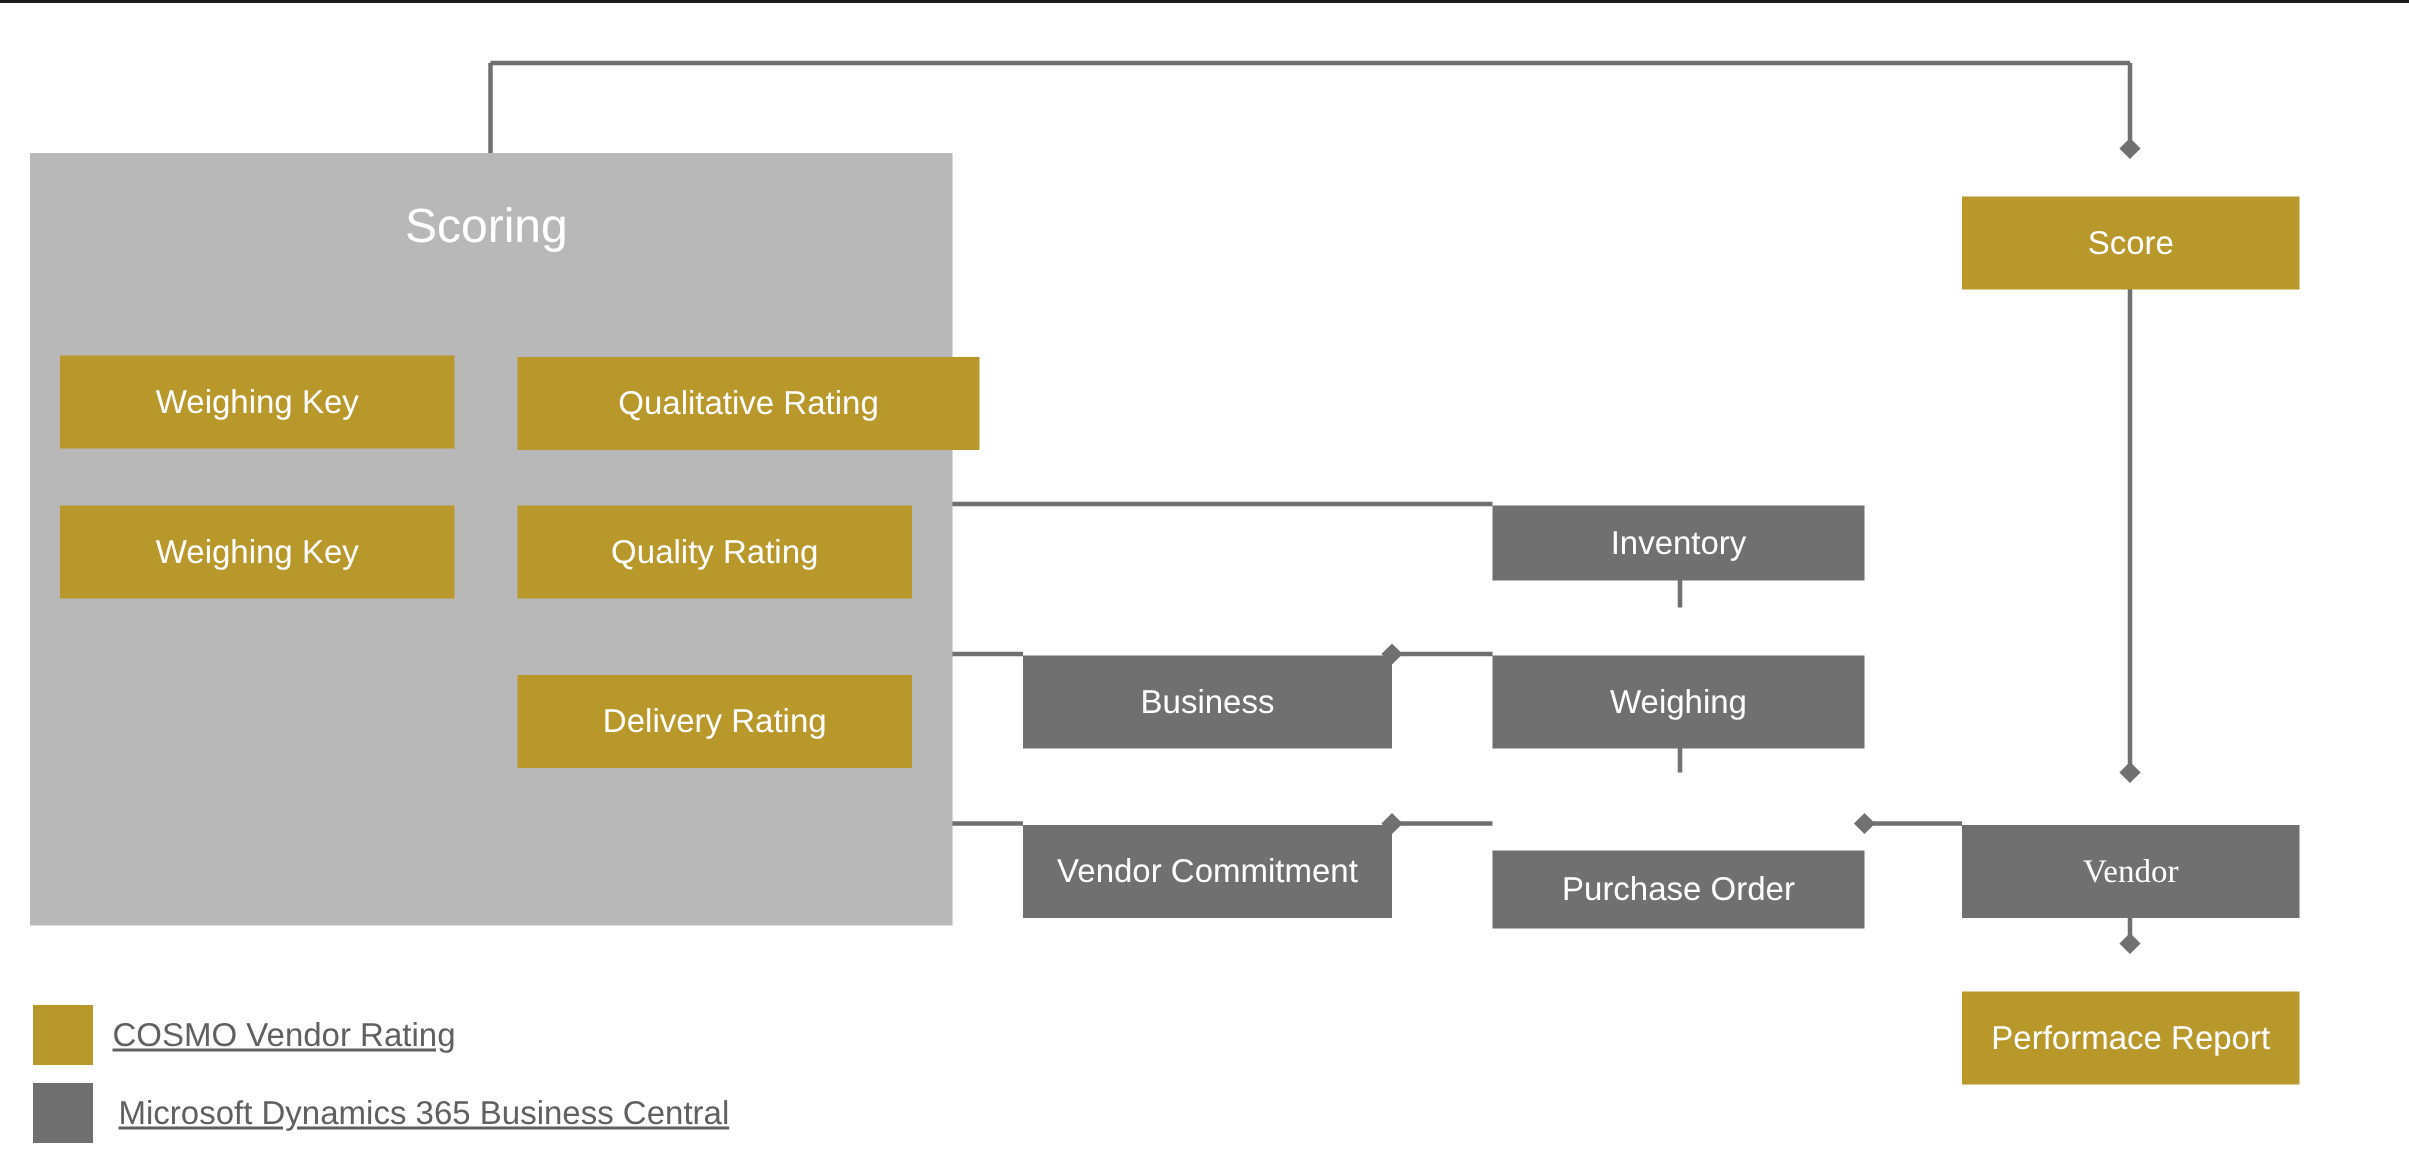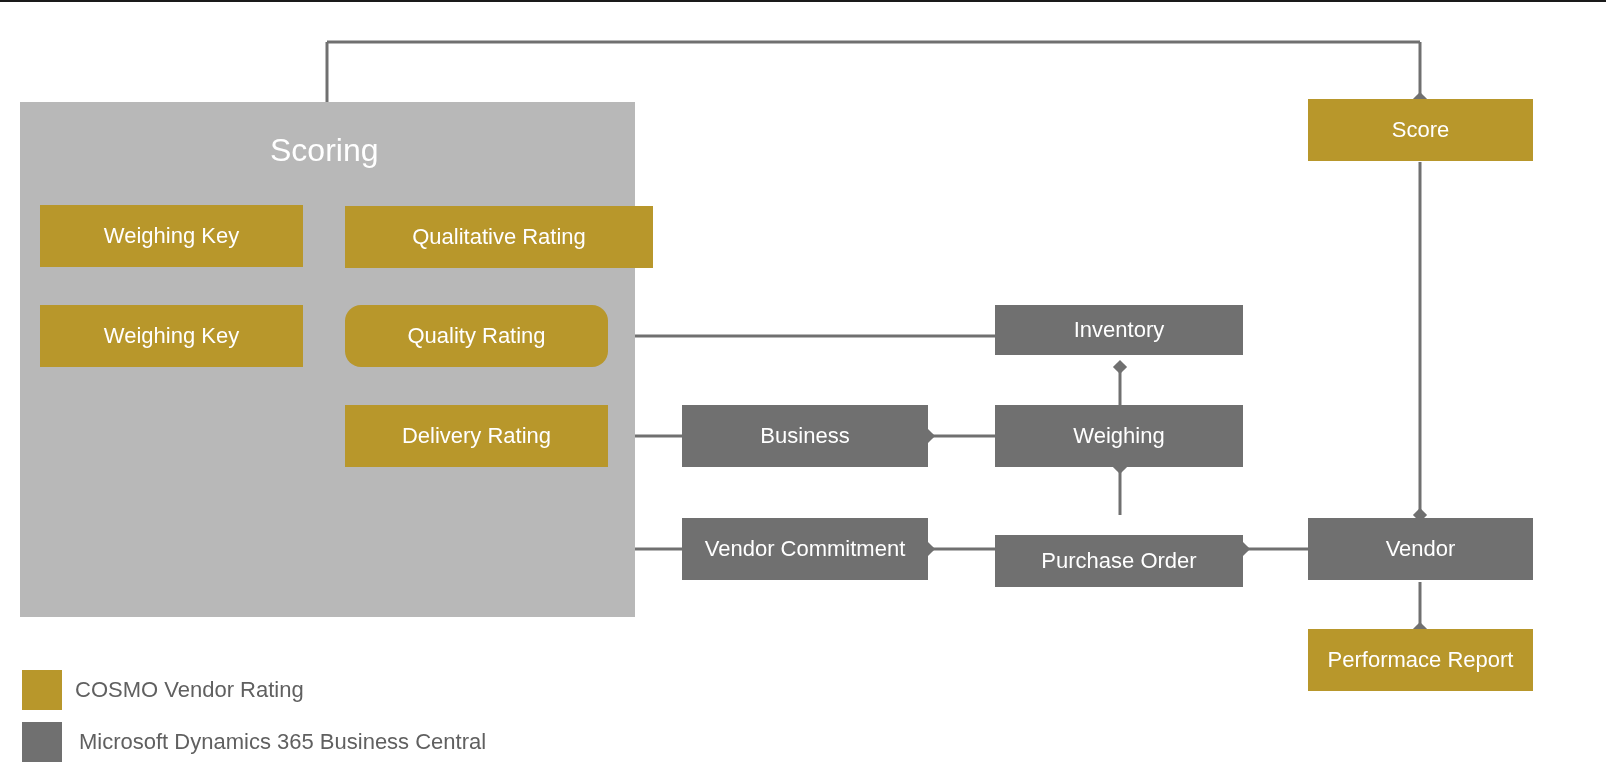--- a/index.html
+++ b/index.html
@@ -25,38 +25,40 @@
     background:#b8b8b8;
   }
   .box{
     position:absolute;
     display:flex;
     align-items:center;
     justify-content:center;
     font-size:22px;
     color:#fff;
     box-sizing:border-box;
+    margin-top:32px;
   }
   .gold{background:#b8972b;}
   .gray{background:#707070;}
   .title{
     position:absolute;
     font-size:32px;
     color:#fff;
     font-weight:400;
   }
   .legend-sq{
     position:absolute;
     width:40px;
     height:40px;
   }
   .legend-text{
     position:absolute;
     font-size:22px;
     color:#606060;
+    text-decoration:underline;
   }
   svg.connectors{
     position:absolute;
     left:0;top:0;
     width:1606px;
     height:772px;
     pointer-events:none;
   }
   line{stroke:#707070;stroke-width:3;}
 </style>
@@ -133,33 +135,33 @@
     </g>
   </svg>
 
   <div class="scoring-area"></div>
   <div class="title" style="left:270px;top:130px;">Scoring</div>
 
   <div class="box gold" style="left:40px;top:203px;width:263px;height:62px;">Weighing Key</div>
   <div class="box gold" style="left:345px;top:204px;width:308px;height:62px;text-align:right;">Qualitative Rating</div>
 
   <div class="box gold" style="left:40px;top:303px;width:263px;height:62px;">Weighing Key</div>
-  <div class="box gold" style="left:345px;top:303px;width:263px;height:62px;border-radius:16px;">Quality Rating</div>
+  <div class="box gold" style="left:345px;top:303px;width:263px;height:62px;">Quality Rating</div>
 
-  <div class="box gold" style="left:345px;top:403px;width:263px;height:62px;">Delivery Rating</div>
+  <div class="box gold" style="left:345px;top:416px;width:263px;height:62px;">Delivery Rating</div>
 
   <div class="box gold" style="left:1308px;top:97px;width:225px;height:62px;">Score</div>
   <div class="box gold" style="left:1308px;top:627px;width:225px;height:62px;">Performace Report</div>
 
   <div class="box gray" style="left:995px;top:303px;width:248px;height:50px;">Inventory</div>
   <div class="box gray" style="left:682px;top:403px;width:246px;height:62px;">Business</div>
   <div class="box gray" style="left:995px;top:403px;width:248px;height:62px;">Weighing</div>
   <div class="box gray" style="left:682px;top:516px;width:246px;height:62px;">Vendor Commitment</div>
   <div class="box gray" style="left:995px;top:533px;width:248px;height:52px;">Purchase Order</div>
-  <div class="box gray" style="left:1308px;top:516px;width:225px;height:62px;">Vendor</div>
+  <div class="box gray" style="left:1308px;top:516px;width:225px;height:62px;font-family:Liberation Serif, serif;">Vendor</div>
 
   <div class="legend-sq gold" style="left:22px;top:668px;"></div>
   <div class="legend-text" style="left:75px;top:675px;">COSMO Vendor Rating</div>
 
   <div class="legend-sq gray" style="left:22px;top:720px;"></div>
   <div class="legend-text" style="left:79px;top:727px;">Microsoft Dynamics 365 Business Central</div>
 
 </div>
 
 </body></html>

